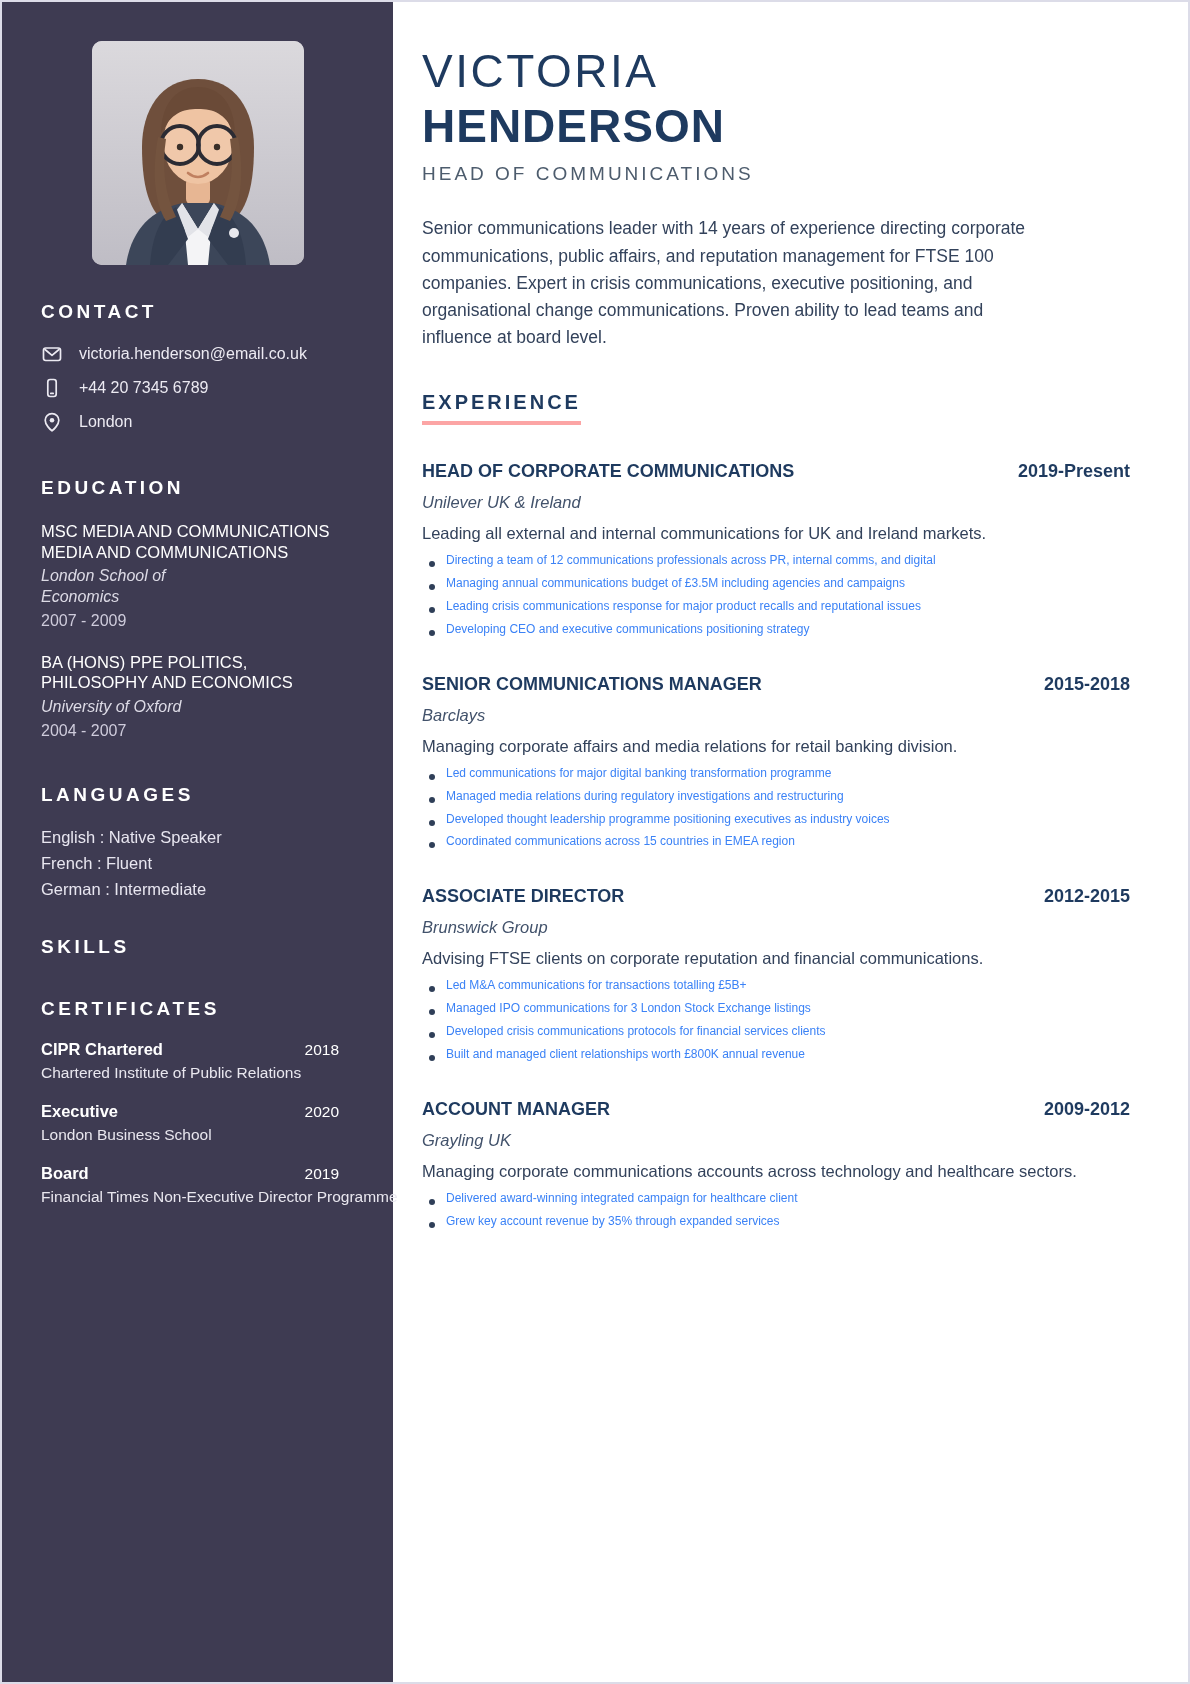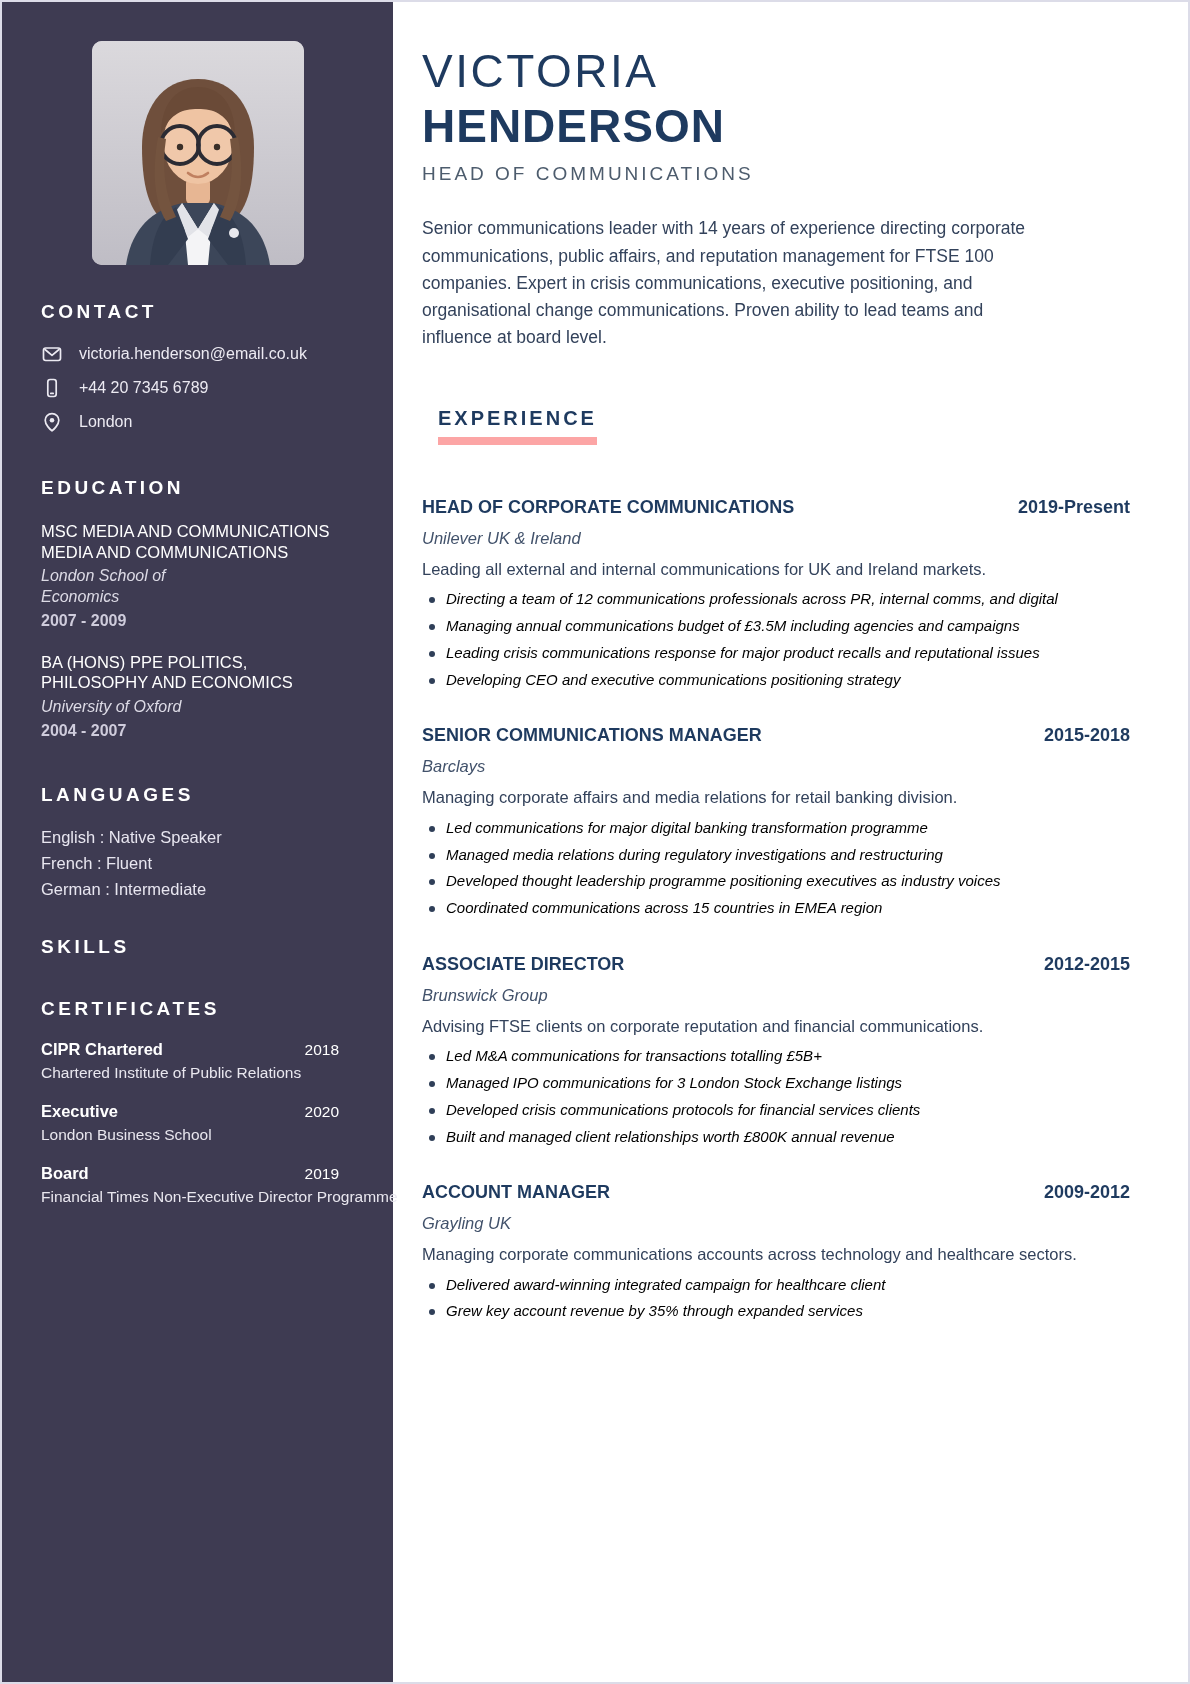--- a/index.html
+++ b/index.html
@@ -26,21 +26,21 @@
   }
   .contact-section { margin-top: 36px; }
   .contact-rows { margin-top: 20px; }
   .contact-row { display: flex; align-items: center; margin-top: 12px; }
   .contact-row .cicon { flex: 0 0 22px; height: 22px; margin-right: 16px; }
   .contact-row .ctext { font-size: 16px; color: #eceaf2; }
   .edu-section { margin-top: 44px; }
   .edu-entry { margin-top: 22px; }
   .edu-degree { font-weight: 400; font-size: 16.5px; line-height: 1.25; color: #ffffff; }
   .edu-school { font-style: italic; font-size: 16px; line-height: 1.3; color: #dddbe6; margin-top: 4px; white-space: pre-line; }
-  .edu-years { font-size: 16px; color: #cfccdc; margin-top: 4px; font-weight: bold; }
+  .edu-years { font-size: 16px; color: #cfccdc; margin-top: 4px; }
   .lang-section { margin-top: 44px; }
   .lang-rows { margin-top: 18px; }
   .lang-row { font-size: 16.5px; line-height: 1.58; color: #e8e6f0; }
   .skills-section { margin-top: 34px; }
   .cert-section { margin-top: 40px; }
   .cert-entry { margin-top: 20px; }
   .cert-head { display: flex; justify-content: space-between; align-items: baseline; padding-right: 18px; }
   .cert-name { font-weight: 700; font-size: 16.5px; color: #ffffff; }
   .cert-year { font-size: 15.5px; color: #ffffff; }
   .cert-issuer { margin-top: 5px; font-size: 15.5px; color: #e9e7ef; white-space: nowrap; }
@@ -51,34 +51,34 @@
     color: #1e3a5f; line-height: 1.2;
   }
   .last-name {
     margin: 0; font-size: 46px; font-weight: 800; letter-spacing: 1px;
     color: #1e3a5f; line-height: 1.2;
   }
   .role { margin-top: 9px; font-size: 19px; letter-spacing: 3px; color: #4d5c6d; font-weight: 500; }
   .summary { margin-top: 30px; max-width: 632px; font-size: 17.5px; line-height: 1.55; color: #33425b; }
   .exp-section { margin-top: 40px; }
   .exp-h {
-    display: inline-block; margin: 16px; font-size: 20px; font-weight: 800;
+    display: inline-block; margin: 0; font-size: 20px; font-weight: 800;
     letter-spacing: 3px; color: #1e3a5f; padding-bottom: 7px;
-    border-bottom: 8px solid #fca5a5;
+    border-bottom: 4px solid #fca5a5;
   }
   .job { margin-top: 36px; }
   .job-head { display: flex; justify-content: space-between; align-items: baseline; }
   .job-title { margin: 0; font-size: 18px; font-weight: 700; color: #1e3a5f; }
   .job-dates { font-size: 18px; font-weight: 700; color: #1e3a5f; }
   .company { display: block; margin-top: 11px; font-style: italic; font-size: 16.5px; color: #42526b; }
   .job-desc { margin: 10px 0 0; font-size: 16.5px; color: #33425b; line-height: 1.35; }
   ul.bullets { list-style: none; margin: 9px 0 0; padding: 0; }
   ul.bullets li {
     position: relative; padding-left: 24px; margin-top: 7px;
-    font-size: 15px; line-height: 1.32; color: #000000; font-style: italic;
+    font-size: 12px; line-height: 1.32; color: #3b82f6;
   }
   ul.bullets li::before {
     content: ""; position: absolute; left: 7px; top: 8px;
     width: 6px; height: 6px; border-radius: 50%; background: #2f3f58;
   }
 </style>
 </head>
 <body>
 
 <div class="page">

